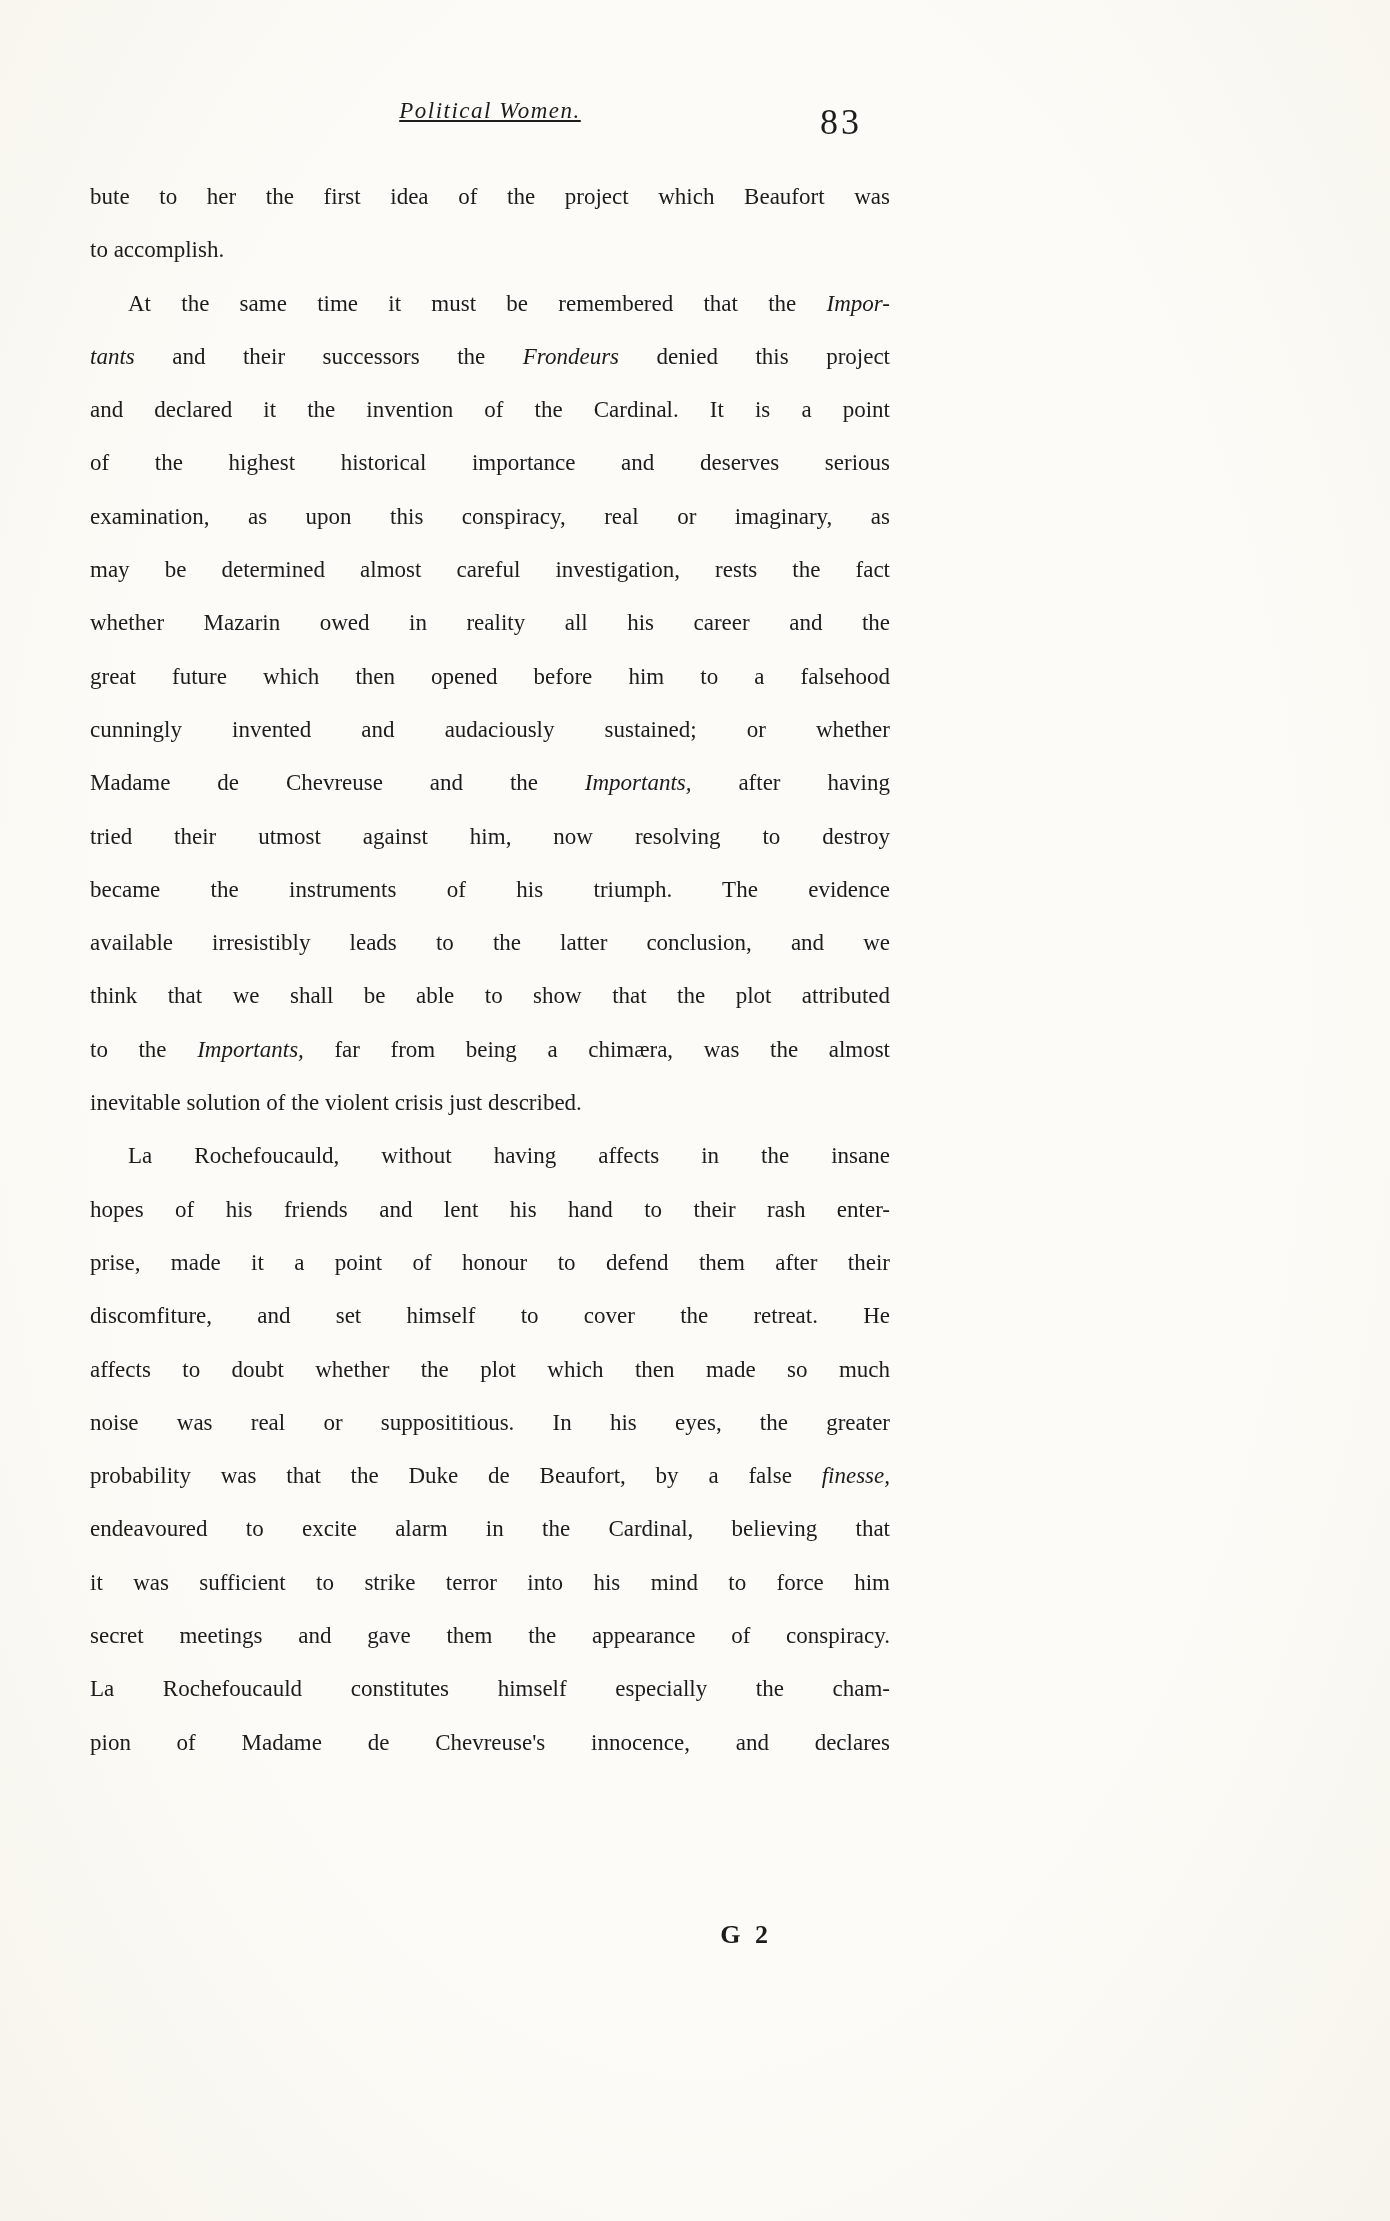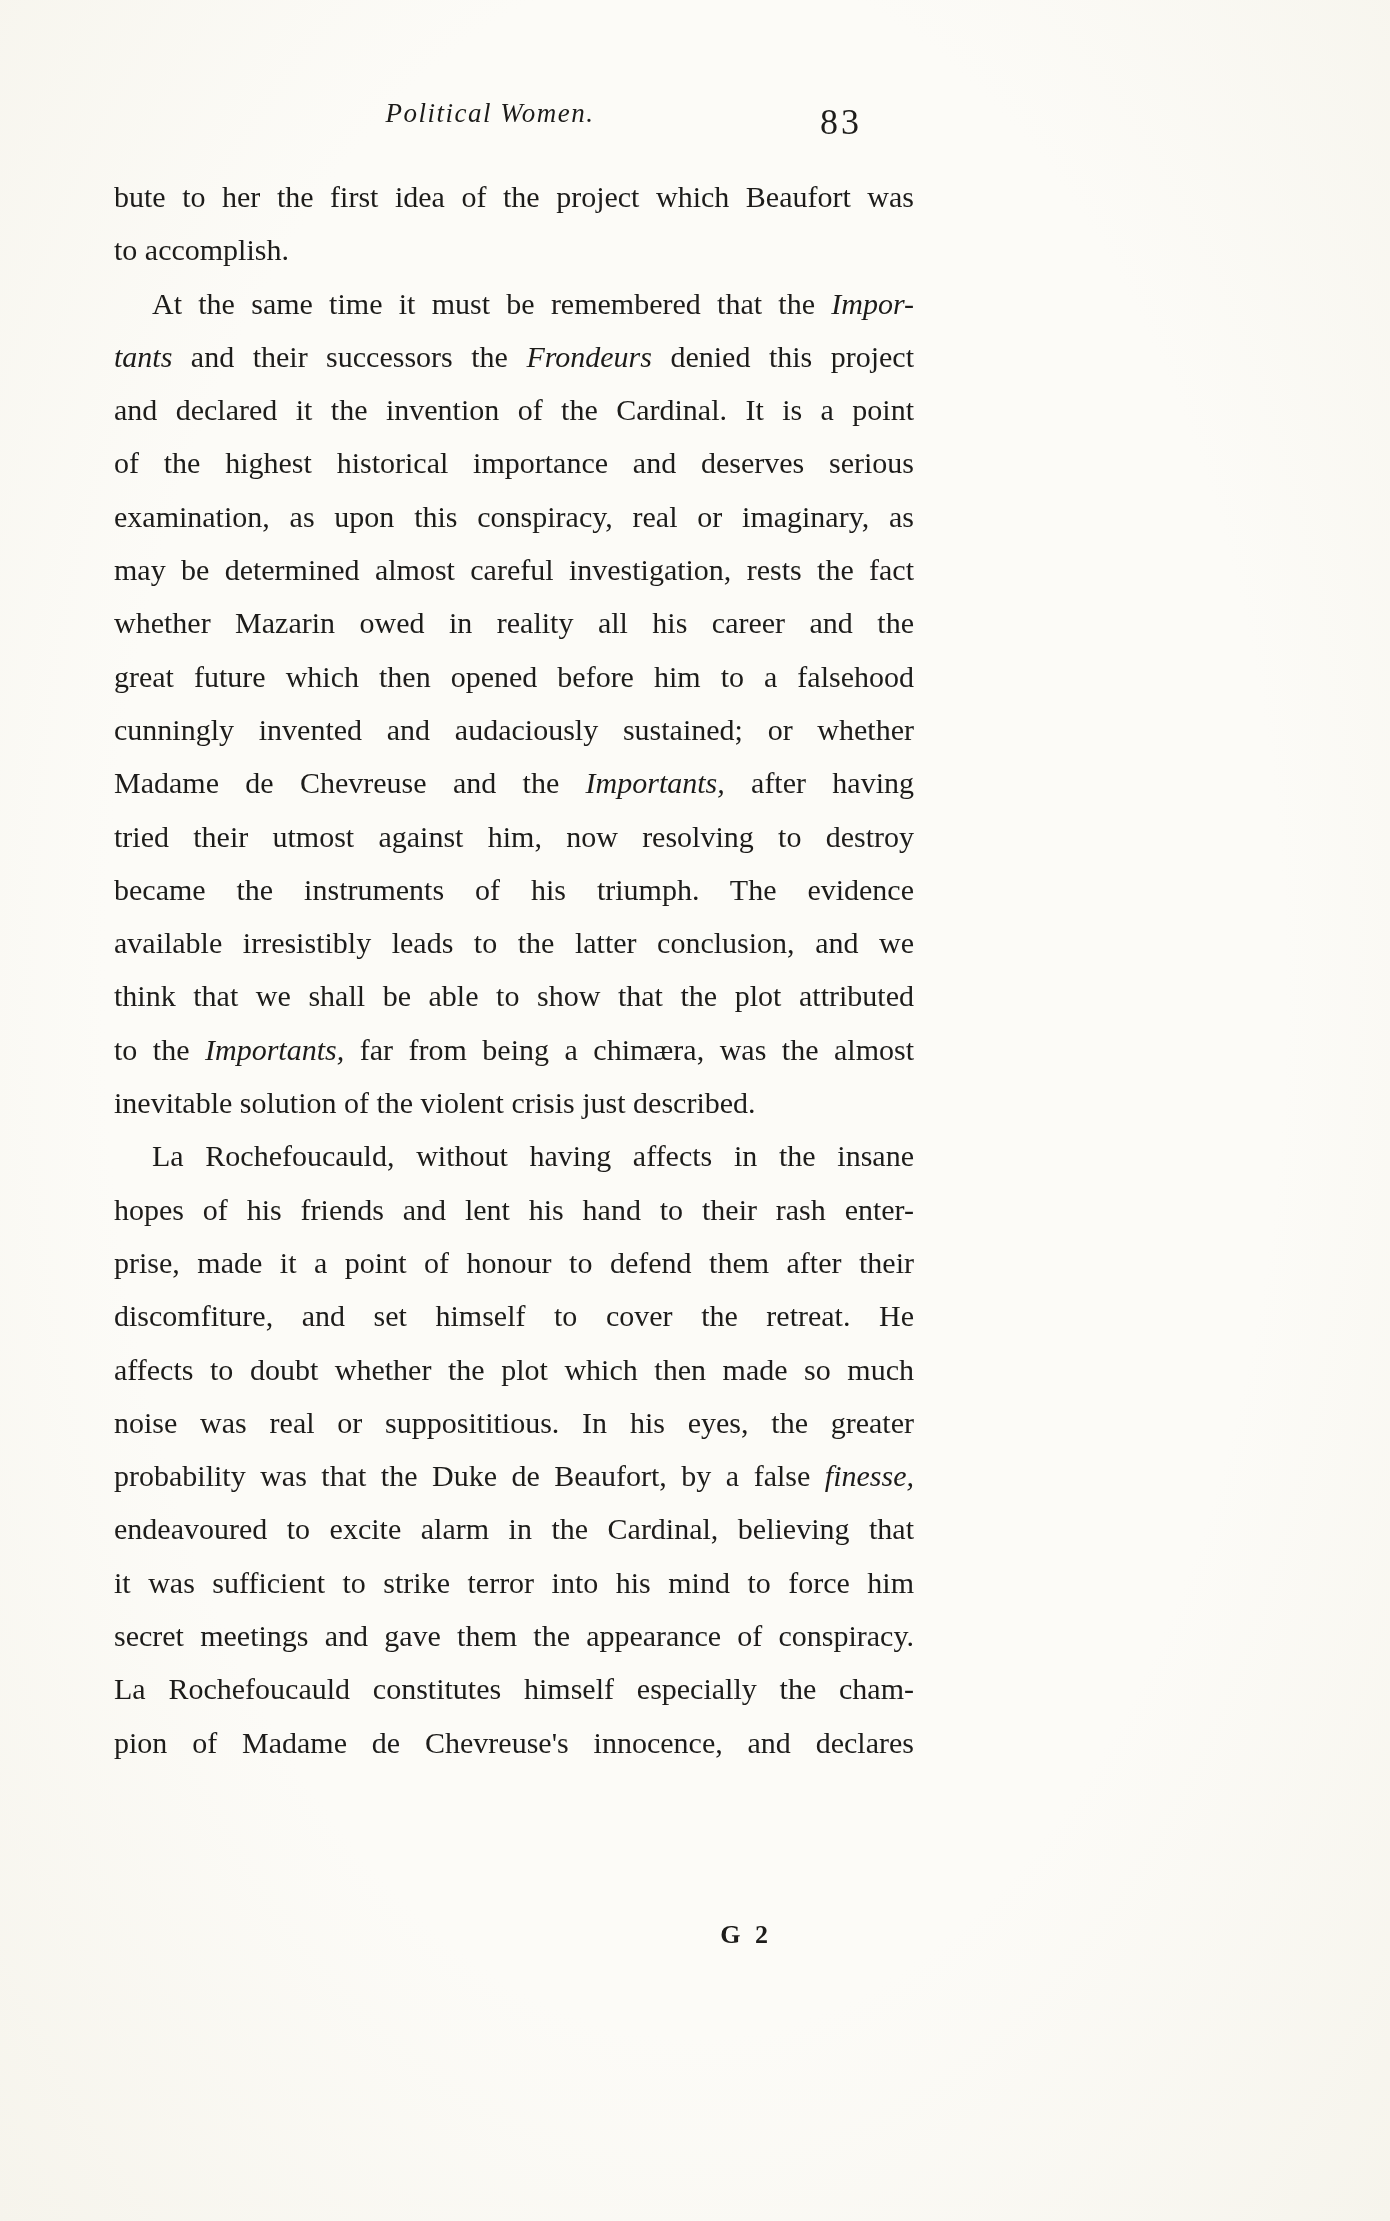--- a/index.html
+++ b/index.html
@@ -21,37 +21,37 @@
   .page-header {
     position: absolute;
     top: 98px;
     left: 90px;
     width: 800px;
     height: 50px;
   }
   .running-title {
     text-align: center;
     font-style: italic;
-    font-size: 27px;
+    font-size: 23px;
     letter-spacing: 1.5px;
+    text-decoration: underline;
   }
   .page-number {
     position: absolute;
     right: 28px;
     top: 3px;
     font-size: 36px;
     letter-spacing: 3px;
   }
   .page-body {
     position: absolute;
     top: 170px;
     left: 90px;
     width: 800px;
-    font-size: 30px;
-    margin-left: 24px;
+    font-size: 23px;
   }
   .paragraph { margin: 0; }
   .line {
     line-height: 53.3px;
     text-align: justify;
     text-align-last: justify;
   }
   .line.last {
     text-align-last: left;
   }

